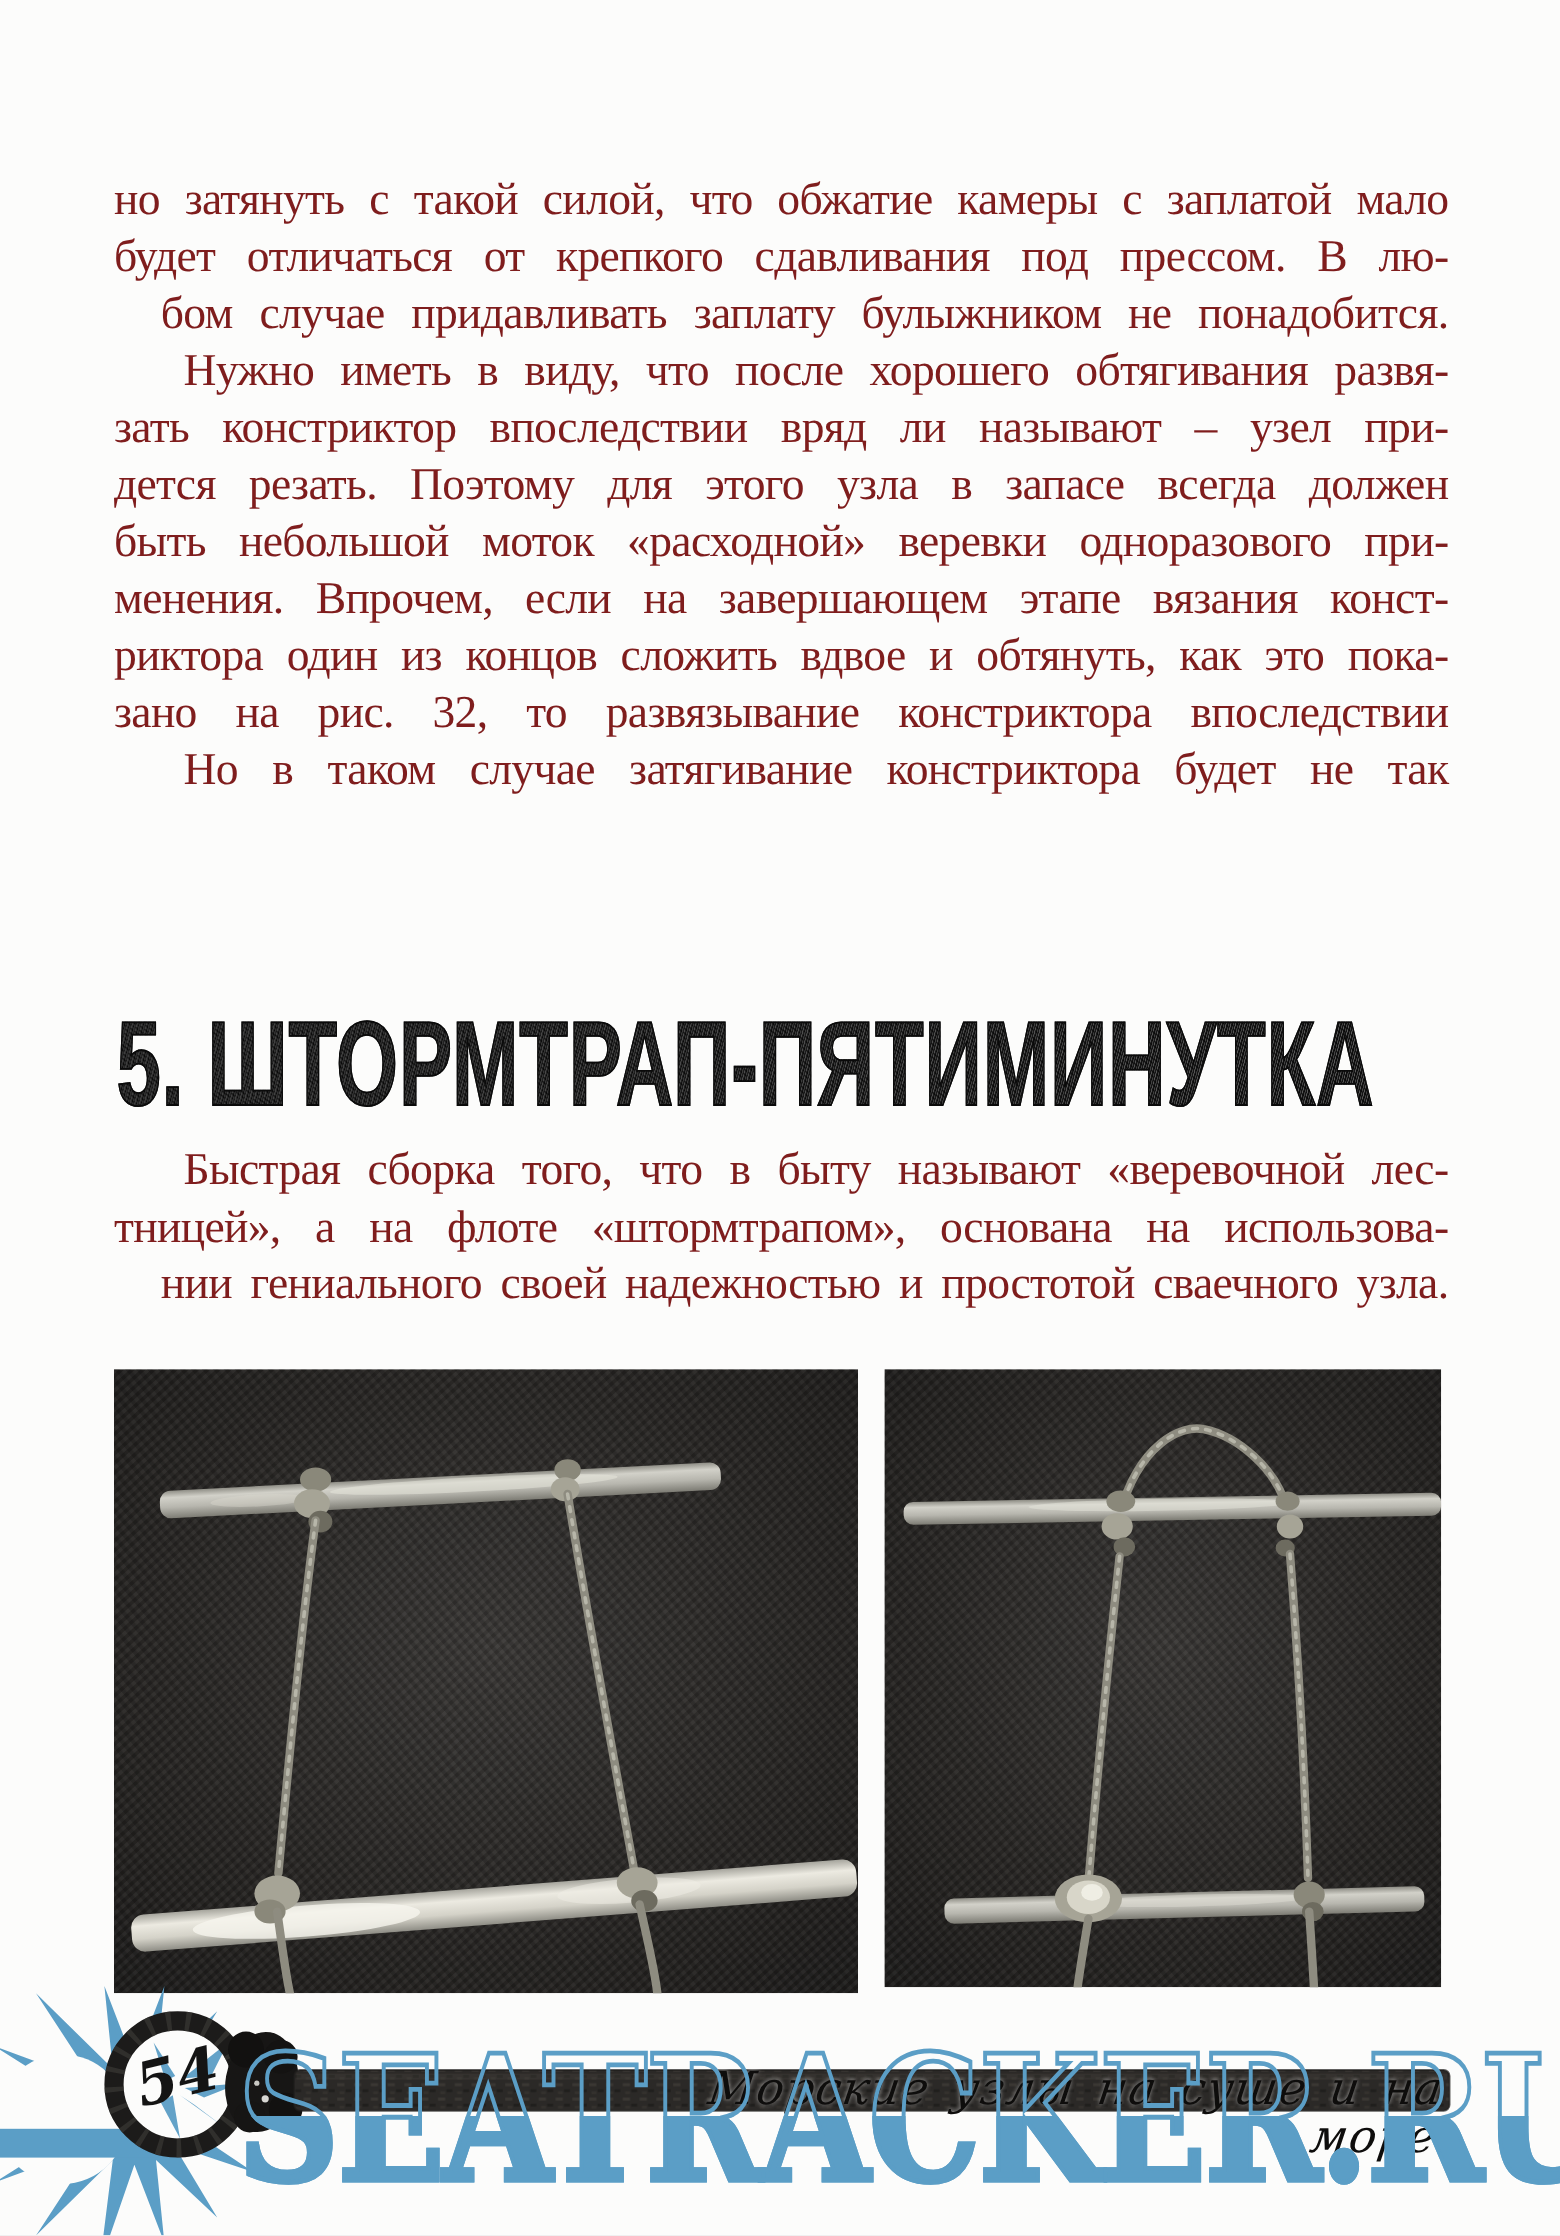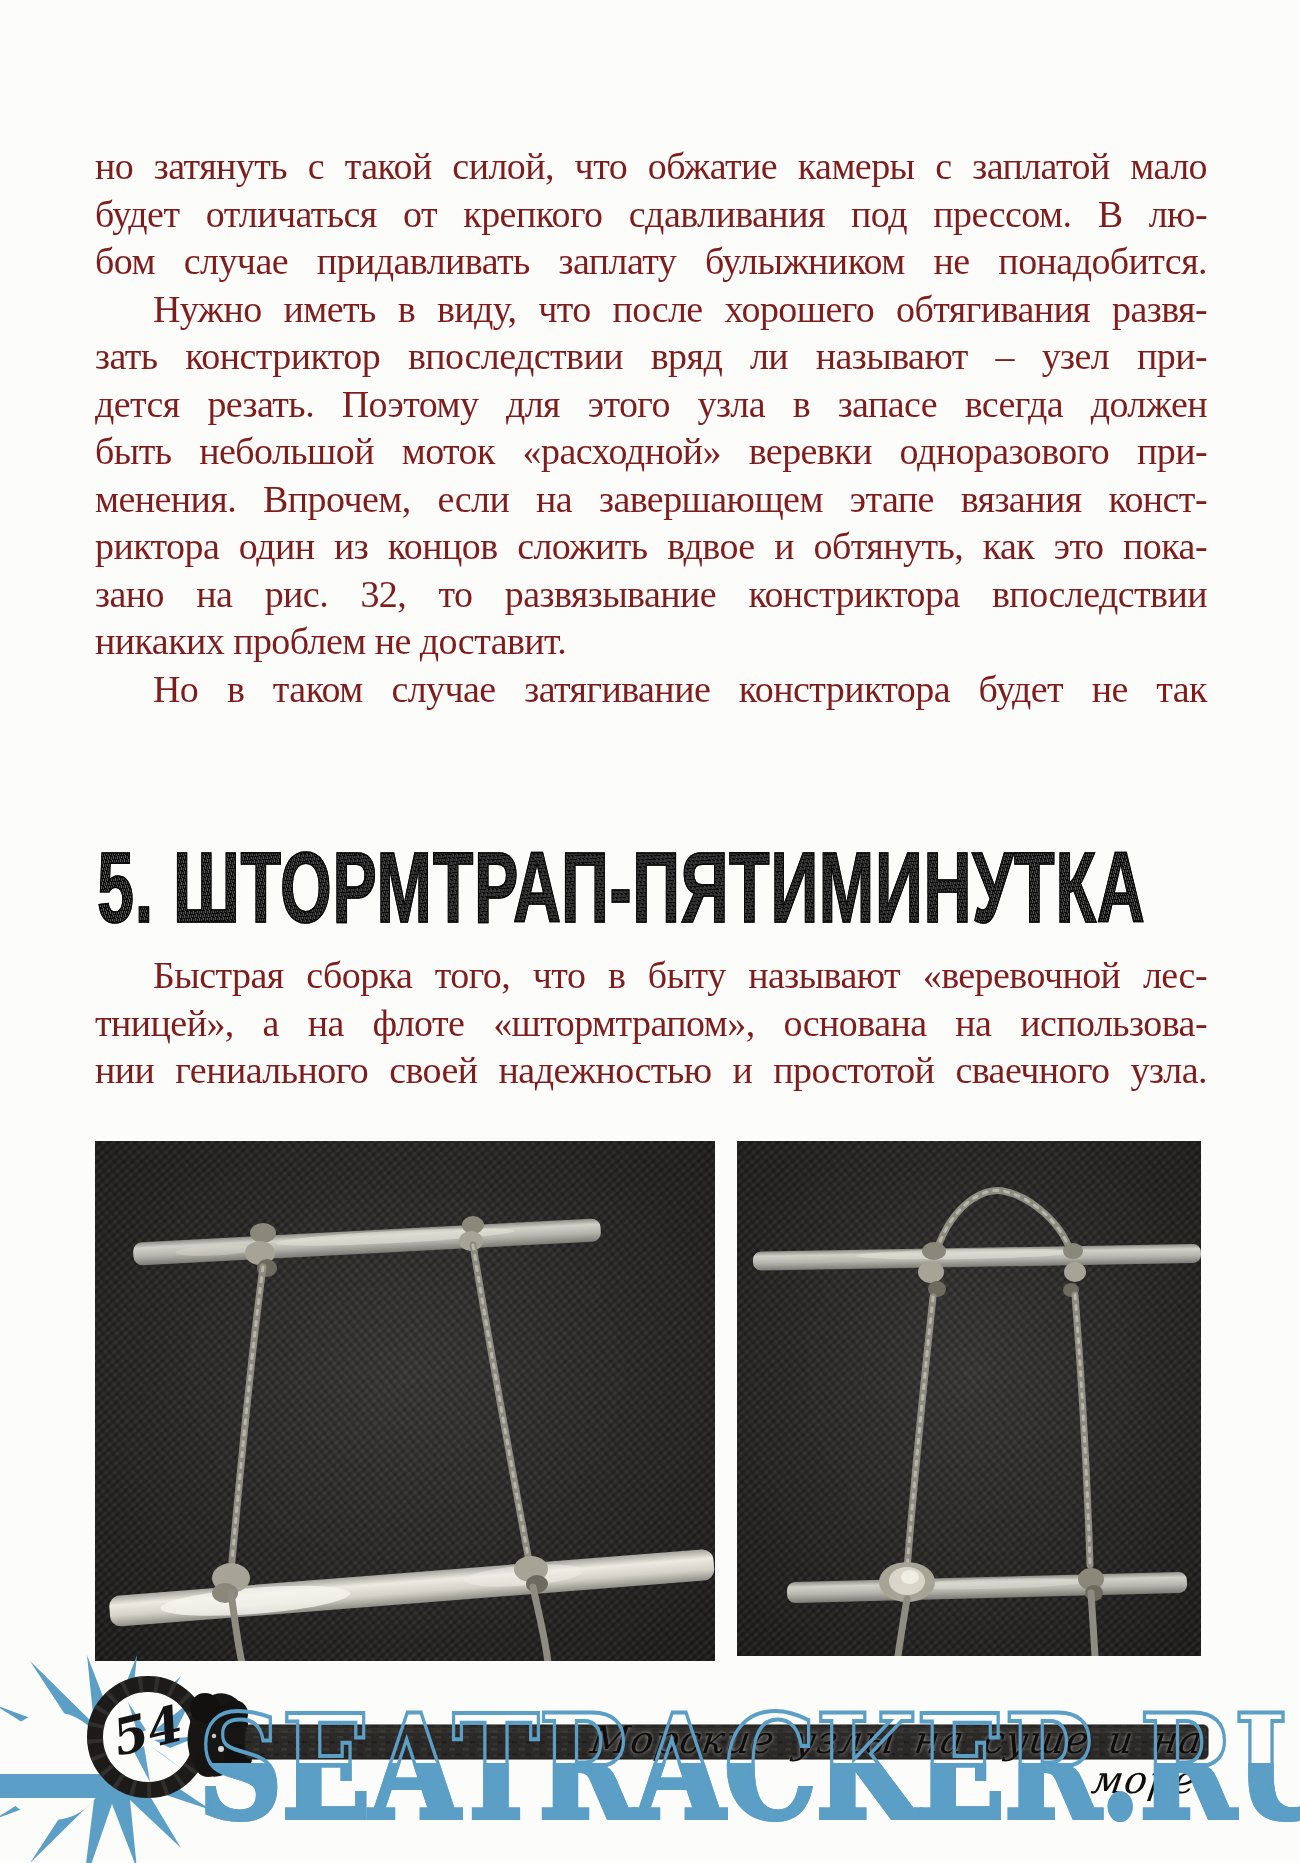--- a/index.html
+++ b/index.html
@@ -5,21 +5,21 @@
   html,body{margin:0;padding:0;background:#e8e8e8;}
   .page{
     position:relative;width:1300px;height:1863px;margin:0 auto;
     background:#fcfcfb;overflow:hidden;
     font-family:"Liberation Serif",serif;color:#161616;
   }
   
   .textcol{position:absolute;left:95px;width:1112px;}
   .para{font:38px/47.5px "Liberation Serif",serif;color:#7f1d1d;letter-spacing:-0.015em;}
   .para .line{text-align:justify;text-align-last:justify;height:47.5px;}
-  .para .line.last{text-align-last:left;}
+  .para .line.last{text-align-last:left;margin-left:39px;}
   .para.justify-all .line.last{text-align-last:justify;}
   .para.indent .line:first-child{text-indent:58px;}
   
   .heading{
     position:absolute;left:97px;top:832px;margin:0;height:110px;
     font-family:"Liberation Sans",sans-serif;font-weight:bold;
     font-size:100px;line-height:110px;white-space:nowrap;
     color:#161616;
   }
   .heading-inner{
@@ -83,21 +83,20 @@
         <div class="line last">бом случае придавливать заплату булыжником не понадобится.</div>
       </div>
     <div class="para indent">
         <div class="line">Нужно иметь в виду, что после хорошего обтягивания развя-</div>
         <div class="line">зать констриктор впоследствии вряд ли называют – узел при-</div>
         <div class="line">дется резать. Поэтому для этого узла в запасе всегда должен</div>
         <div class="line">быть небольшой моток «расходной» веревки одноразового при-</div>
         <div class="line">менения. Впрочем, если на завершающем этапе вязания конст-</div>
         <div class="line">риктора один из концов сложить вдвое и обтянуть, как это пока-</div>
         <div class="line">зано на рис. 32, то развязывание констриктора впоследствии</div>
-        <div class="line last">никаких проблем не доставит.</div>
       </div>
     <div class="para indent">
         <div class="line">Но в таком случае затягивание констриктора будет не так</div>
       </div>
   </div>
 
   <h2 class="heading"><span class="heading-inner">5. ШТОРМТРАП-ПЯТИМИНУТКА</span></h2>
 
   <div class="textcol" style="top:952px">
     <div class="para indent justify-all">

